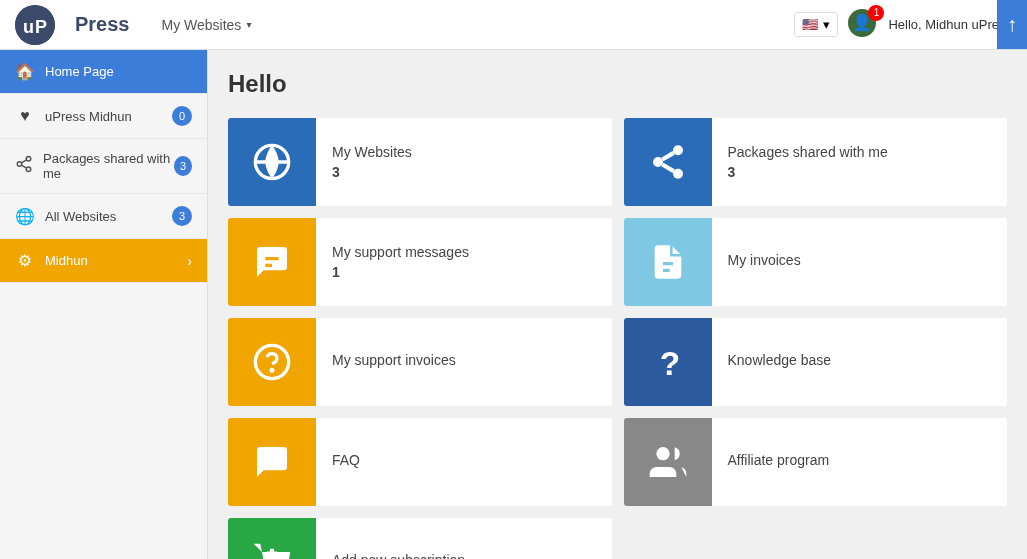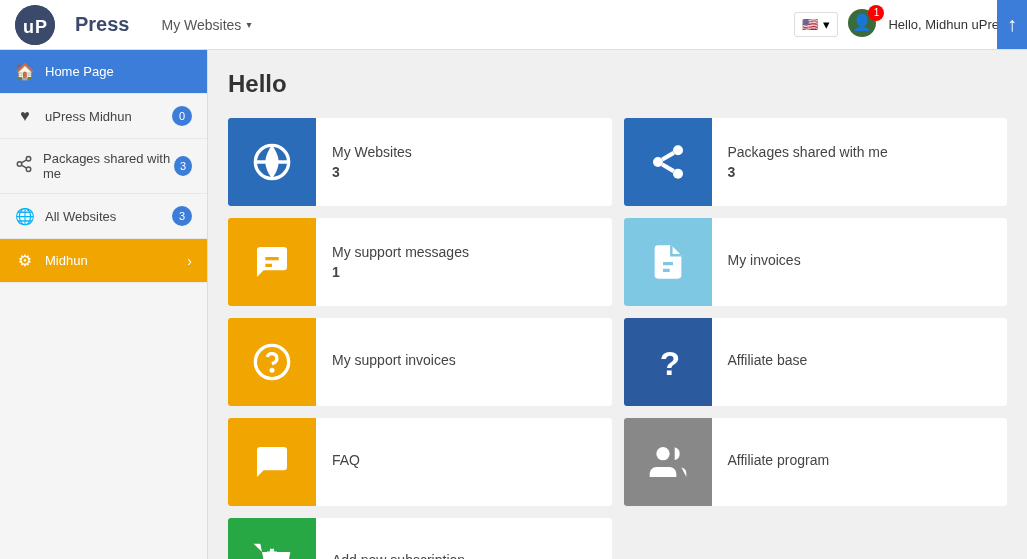--- a/index.html
+++ b/index.html
@@ -392,21 +392,21 @@
         </div>
       </div>
 
       <div class="card">
         <div class="card-icon dark-blue">
           <svg class="icon-svg" viewBox="0 0 24 24" fill="white">
             <text x="7" y="20" font-size="20" font-weight="bold" fill="white">?</text>
           </svg>
         </div>
         <div class="card-content">
-          <div class="card-title">Affiliate base</div>
+          <div class="card-title">Knowledge base</div>
           <div class="card-count"></div>
         </div>
       </div>
 
       <div class="card">
         <div class="card-icon orange">
           <svg class="icon-svg" viewBox="0 0 24 24" fill="white">
             <path d="M21 15a2 2 0 0 1-2 2H7l-4 4V5a2 2 0 0 1 2-2h14a2 2 0 0 1 2 2z"></path>
           </svg>
         </div>

